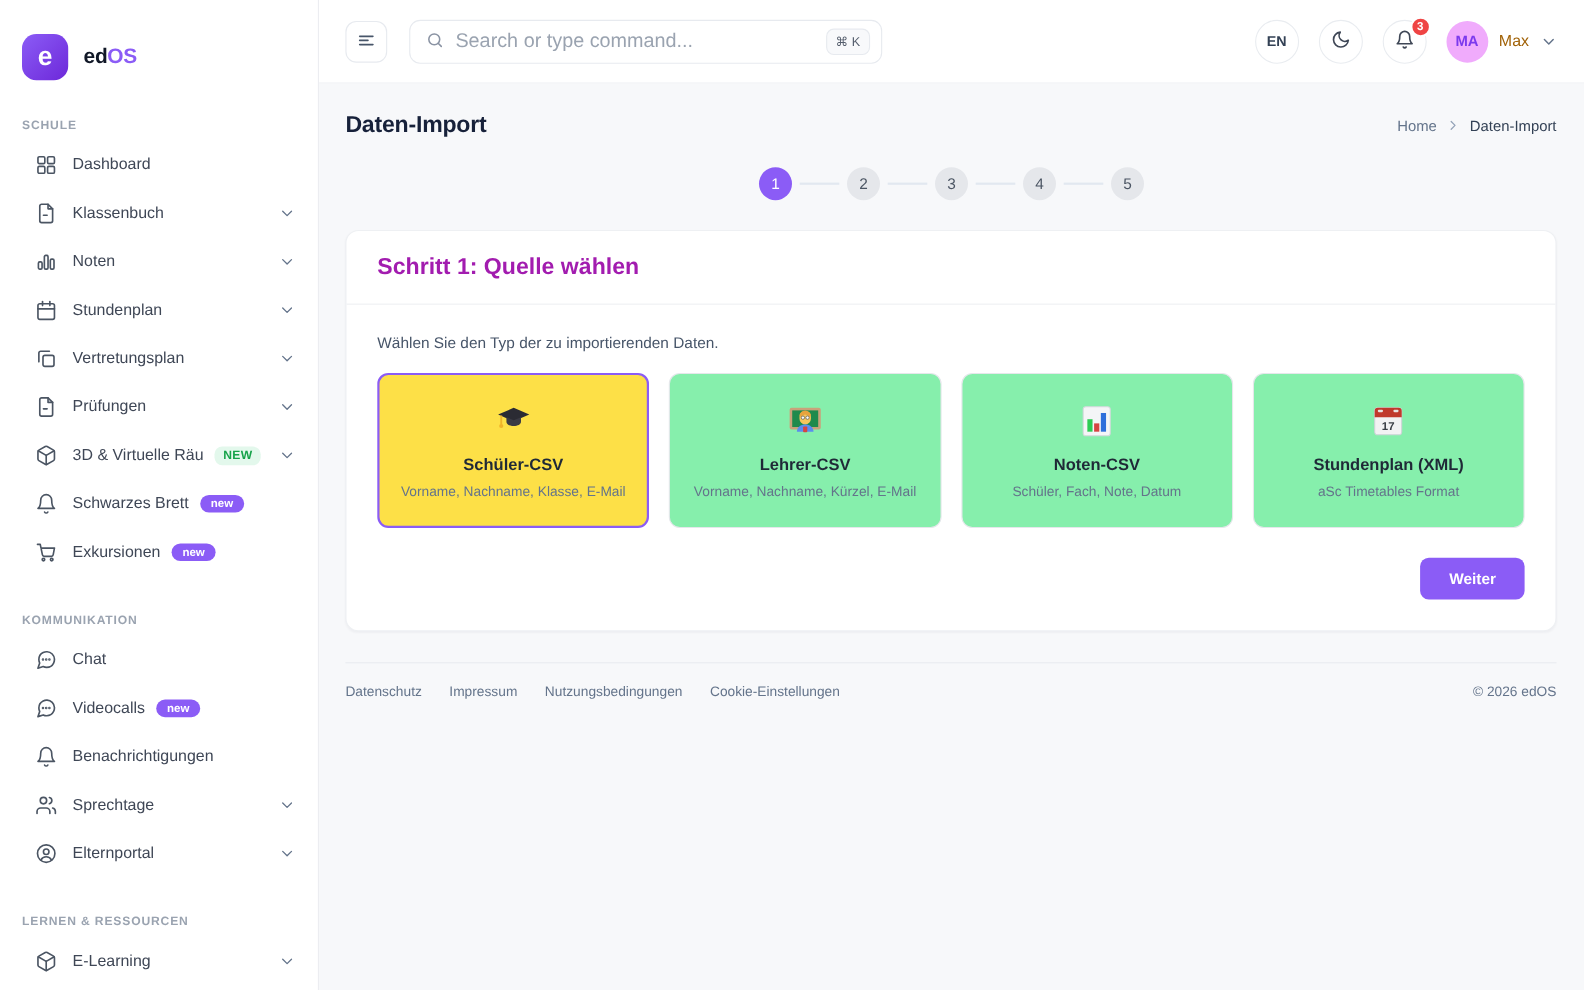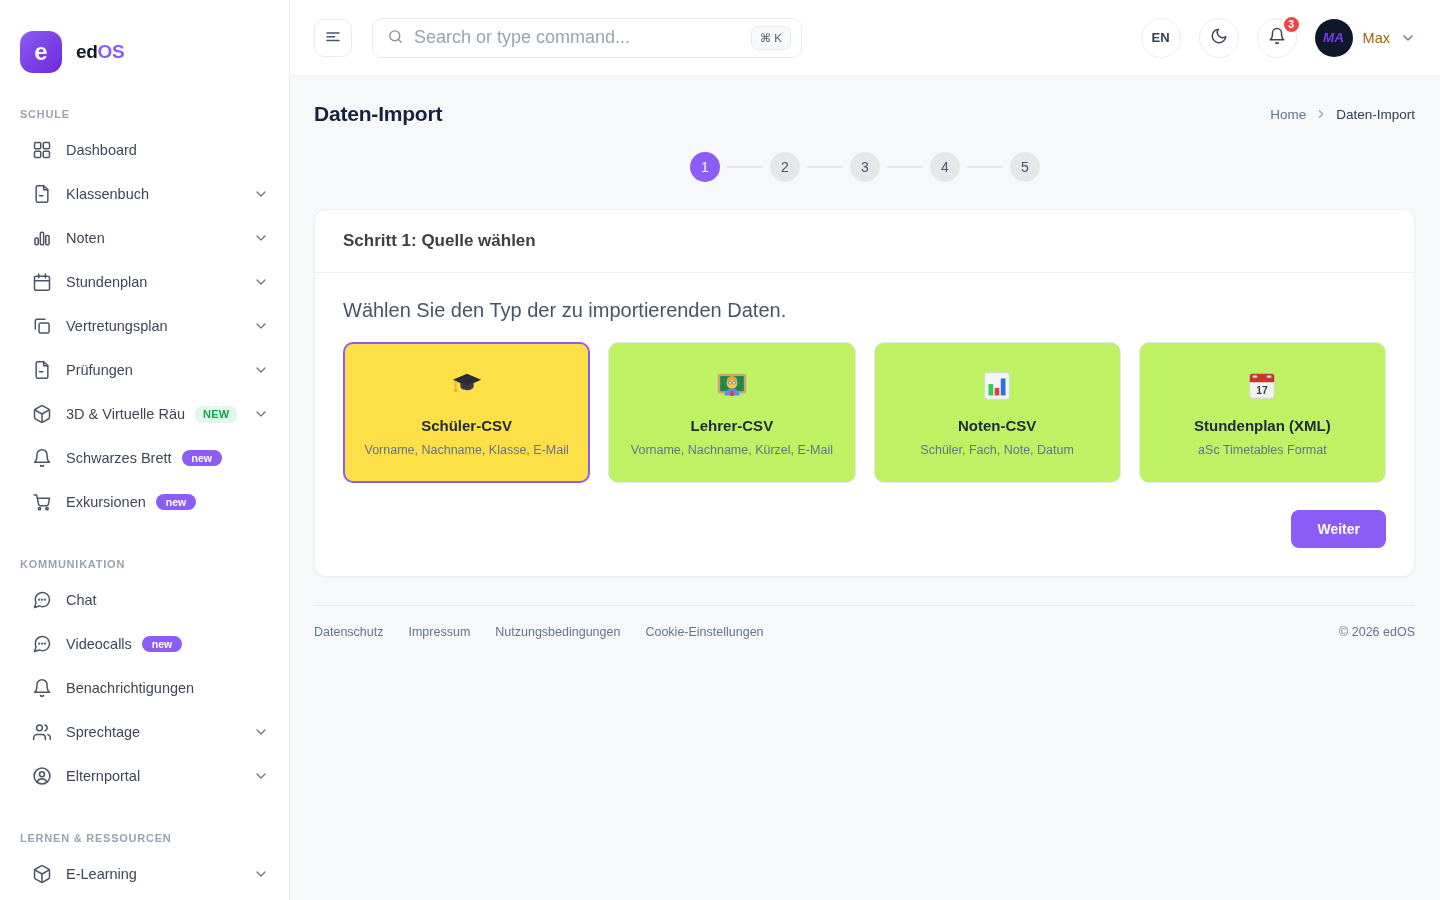--- a/index.html
+++ b/index.html
@@ -84,23 +84,23 @@
   }
   .circle-btn svg { width:18px; height:18px; color:#3f4756; }
   .notif-badge {
     position:absolute; top:-4px; right:-5px; min-width:19px; height:19px;
     background:#ef4444; border:2px solid #fff; border-radius:10px; color:#fff;
     font-size:10.5px; font-weight:700; display:flex; align-items:center; justify-content:center;
     padding:0 4px;
   }
   .user-menu { display:flex; align-items:center; gap:10px; cursor:pointer; }
   .avatar {
-    width:38px; height:38px; border-radius:50%; background:#0f172a;
+    width:38px; height:38px; border-radius:50%; background:#f0abfc;
     color:#7c3aed; font-weight:700; font-size:13.5px;
-    display:flex; align-items:center; justify-content:center;font-style:italic;
+    display:flex; align-items:center; justify-content:center;
   }
   .user-name { font-size:14.5px; color:#a16207; font-weight:500; }
   .user-menu .nav-chevron { margin-left:0; }
 
   
   .content { flex:1; overflow:auto; background:#f7f8fa; }
   .page-head {
     display:flex; align-items:center; justify-content:space-between;
     padding:26px 25px 0 24px;
   }
@@ -117,28 +117,28 @@
     font-size:14px; display:flex; align-items:center; justify-content:center; cursor:pointer;
   }
   .step-circle.active { background:#8b5cf6; color:#fff; }
   .step-line { width:36px; height:2px; background:#e2e8f0; margin:0 7px; }
 
   .wizard-card {
     margin:27px 25px 0 24px; background:#fff; border-radius:12px;
     border:1px solid #eef0f3; box-shadow:0 1px 2px rgba(16,24,40,0.04);
   }
   .wizard-head {
-    padding:21px 28px; font-size:17px; font-weight:600; color:#404040;
+    padding:21px 28px; font-size:21px; font-weight:600; color:#a21caf;
     border-bottom:1px solid #eef0f3;
   }
   .wizard-body { padding:26px 28px 28px 28px; }
-  .wizard-instruction { font-size:20px; color:#475569; margin-bottom:20px; }
+  .wizard-instruction { font-size:14px; color:#475569; margin-bottom:20px; }
   .options { display:grid; grid-template-columns:repeat(4,1fr); gap:18px; }
   .option {
-    border:1px solid #e5e7eb; border-radius:10px; background:#bef264;
+    border:1px solid #e5e7eb; border-radius:10px; background:#86efac;
     padding:25px 16px; text-align:center; cursor:pointer;
   }
   .option.selected { border:2px solid #8b5cf6; background:#fde047; padding:24px 15px; }
   .option-emoji { height:36px; display:flex; align-items:center; justify-content:center; }
   .option-emoji svg { width:34px; height:34px; }
   .option-title { font-size:15px; font-weight:700; color:#1f2937; margin-top:13px; }
   .option-desc { font-size:12.5px; color:#64748b; margin-top:9px; }
   .wizard-actions { display:flex; justify-content:flex-end; margin-top:27px; }
   .btn-primary {
     background:#8b5cf6; color:#ffffff; border:none; border-radius:8px;

